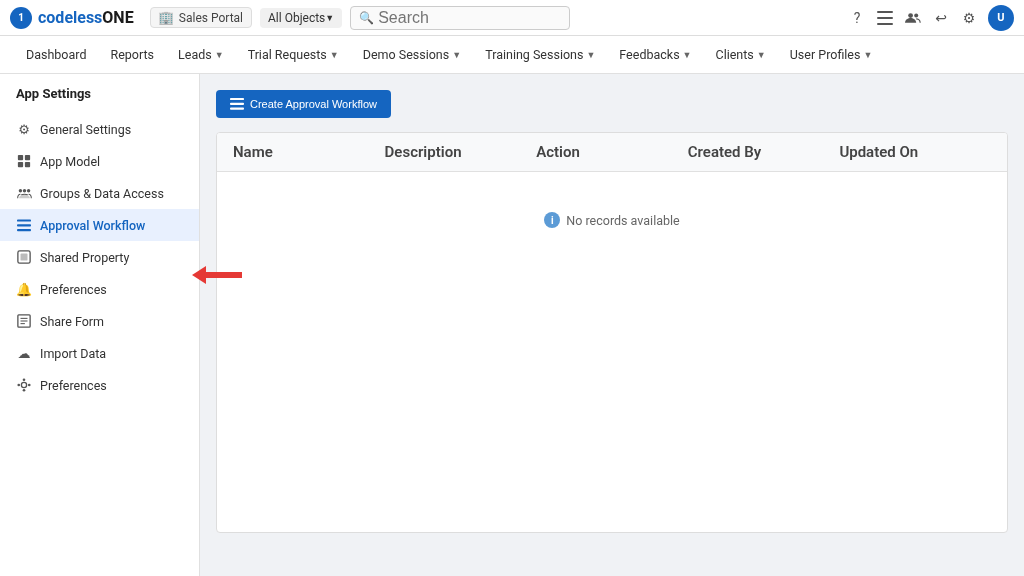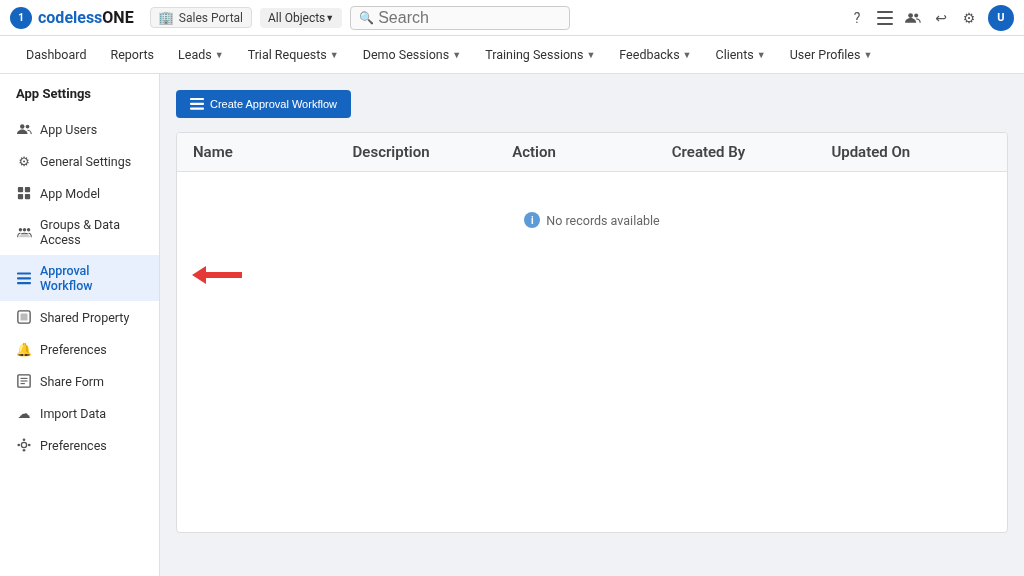--- a/index.html
+++ b/index.html
@@ -20,21 +20,21 @@
 
     
     .navbar { display: flex; align-items: center; height: 38px; background: #fff; border-bottom: 1px solid #e0e0e0; padding: 0 16px; gap: 4px; }
     .nav-item { display: flex; align-items: center; gap: 3px; padding: 6px 10px; font-size: 12.5px; color: #333; cursor: pointer; white-space: nowrap; border-radius: 3px; }
     .nav-chevron { font-size: 9px; color: #666; }
 
     
     .main-layout { display: flex; height: calc(576px - 74px); }
 
     
-    .sidebar { width: 160px; background: #fff; border-right: 1px solid #e0e0e0; padding: 12px 0; overflow-y: auto; }
+    .sidebar { width: 200px; background: #fff; border-right: 1px solid #e0e0e0; padding: 12px 0; overflow-y: auto; }
     .sidebar-title { font-size: 13px; font-weight: 700; color: #222; padding: 0 16px 12px 16px; }
     .sidebar-item { display: flex; align-items: center; gap: 8px; padding: 8px 16px; font-size: 12.5px; color: #333; cursor: pointer; border-radius: 0; }
     .sidebar-item.active { background: #e8f0fe; color: #1565c0; font-weight: 500; }
     .sidebar-item .si-icon { width: 16px; height: 16px; display: flex; align-items: center; justify-content: center; font-size: 13px; color: #555; flex-shrink: 0; }
     .sidebar-item.active .si-icon { color: #1565c0; }
 
     
     .content { flex: 1; background: #f0f2f5; padding: 16px; overflow: auto; }
     .content-header { margin-bottom: 14px; }
     .create-btn { display: inline-flex; align-items: center; gap: 6px; background: #1565c0; color: #fff; border: none; border-radius: 4px; padding: 7px 14px; font-size: 11px; cursor: pointer; font-weight: 500; }
@@ -136,31 +136,20 @@
       <span class="nav-chevron">▼</span>
     </div>
   </div>
 
   <div class="main-layout">
 
     <div class="sidebar">
       <div class="sidebar-title">App Settings</div>
 
       <div class="sidebar-item">
-        <div class="si-icon">
-          <svg width="15" height="13" viewBox="0 0 20 16">
-              <circle cx="7" cy="4" r="3" fill="currentColor"></circle>
-              <circle cx="14" cy="4" r="2.5" fill="currentColor"></circle>
-              <path d="M0 14 C0 10 4 8 7 8 C10 8 14 10 14 14" fill="currentColor"></path>
-              <path d="M14 9 C16 9 19 10.5 19 14" stroke="currentColor" stroke-width="1.5" fill="none"></path>
-            </svg>
-        </div>
-        <span>App Users</span>
-      </div>
-      <div class="sidebar-item">
         <div class="si-icon">⚙</div>
         <span>General Settings</span>
       </div>
       <div class="sidebar-item">
         <div class="si-icon">
           <svg width="14" height="14" viewBox="0 0 16 16">
               <rect x="1" y="1" width="6" height="6" rx="1" fill="currentColor"></rect>
               <rect x="9" y="1" width="6" height="6" rx="1" fill="currentColor"></rect>
               <rect x="1" y="9" width="6" height="6" rx="1" fill="currentColor"></rect>
               <rect x="9" y="9" width="6" height="6" rx="1" fill="currentColor"></rect>

